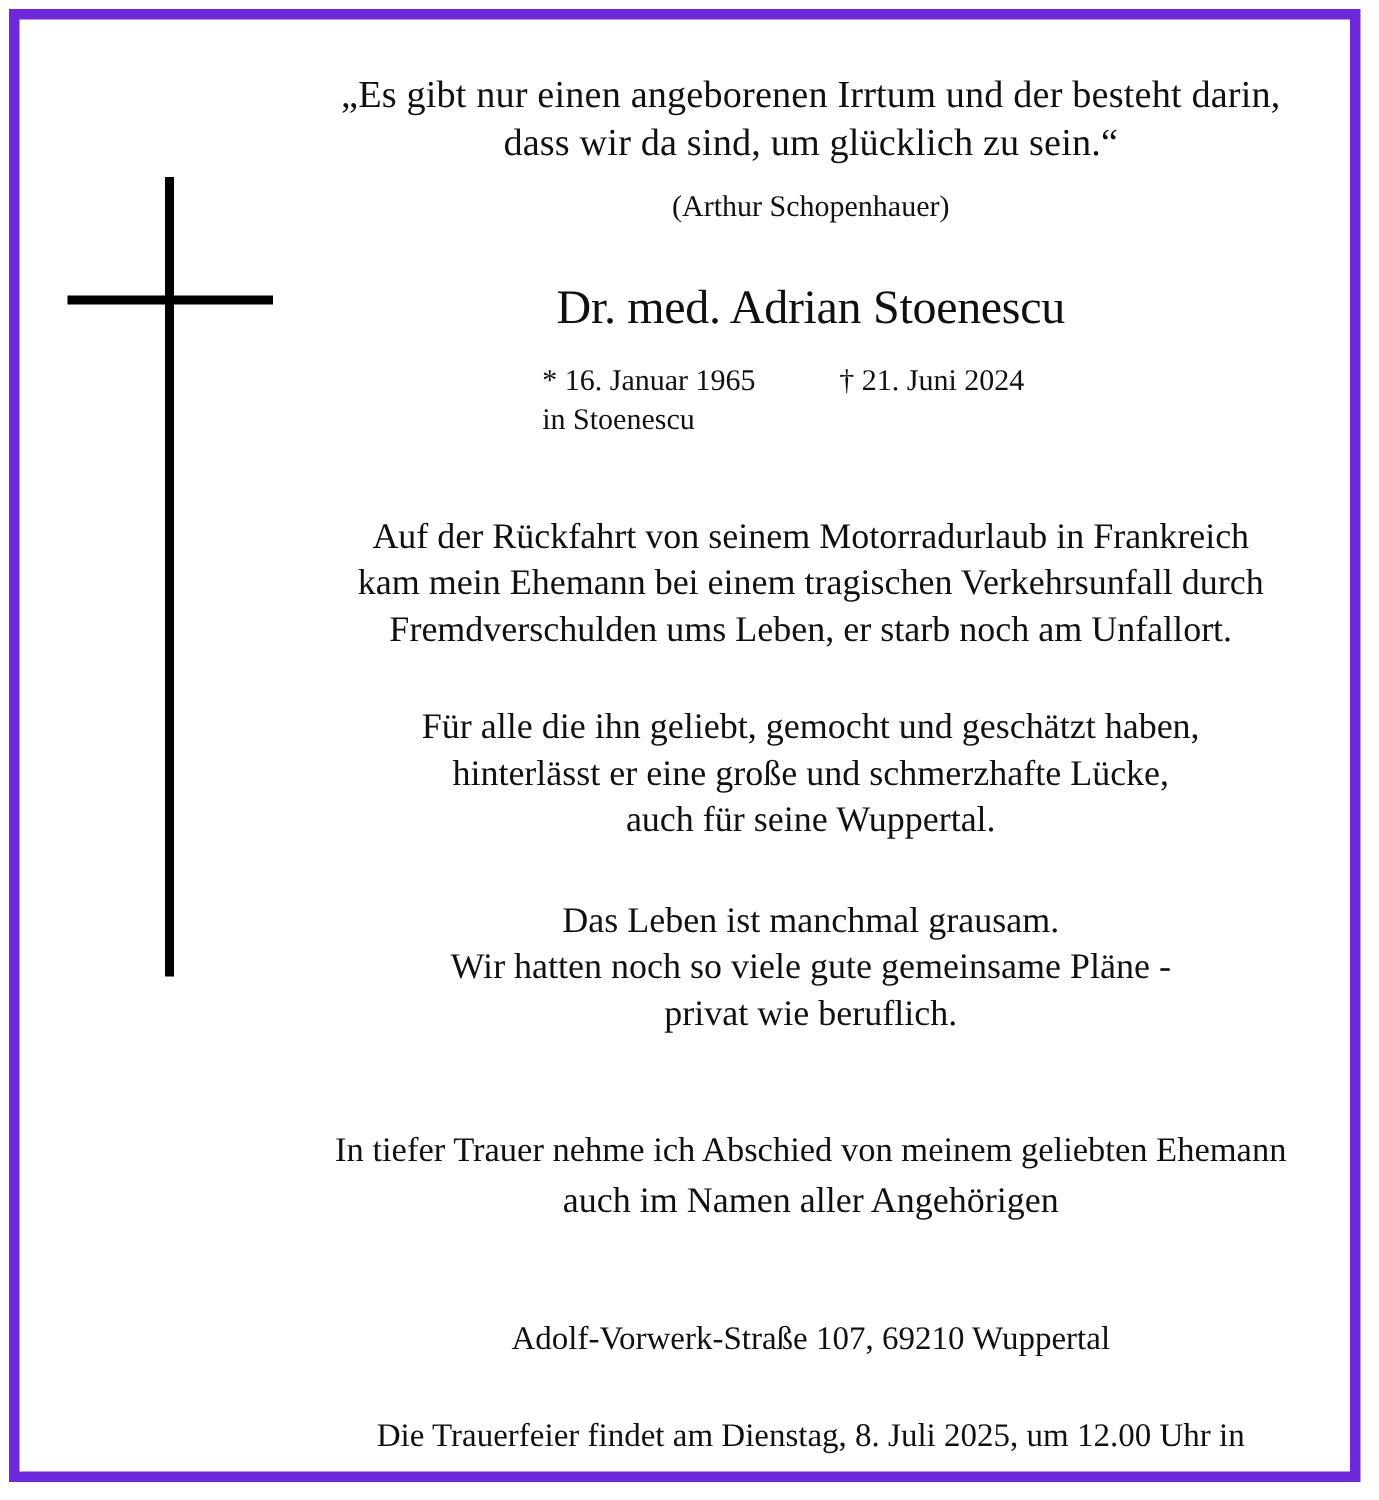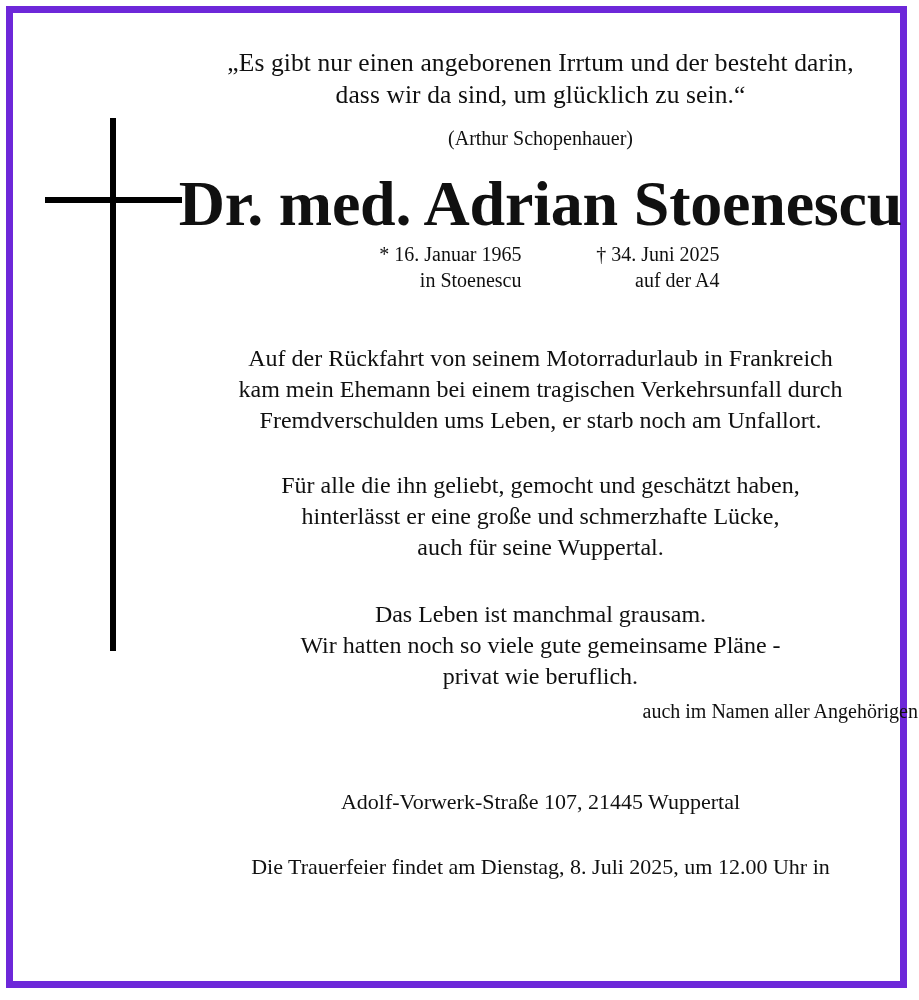--- a/index.html
+++ b/index.html
@@ -71,40 +71,40 @@
   .quote-line { white-space: nowrap; }
 
   .attrib {
     margin-top: 15px;
     font-size: 20px;
     line-height: 25px;
   }
 
   .name {
     margin-top: 25px;
-    font-size: 64px;
-    font-weight: bold;
+    font-size: 32px;
+    font-weight: normal;
     line-height: 56px;
     letter-spacing: -0.2px;
   }
 
   .dates {
     margin-top: 9px;
     font-size: 20px;
     line-height: 26px;
     display: block;
   }
   .dates-row {
     display: flex;
     justify-content: center;
     gap: 38px;
   }
   .dates-col {
     min-width: 160px;
-    text-align: right;
+    text-align: left;
   }
   .dates-col .d1 { display: block; }
   .dates-col .d2 { display: block; }
 
   .para {
     font-size: 24px;
     line-height: 31px;
   }
   .para .ln { display: block; white-space: nowrap; }
 
@@ -119,23 +119,22 @@
     white-space: nowrap;
   }
   .mourn-name {
     margin-top: 20px;
     font-size: 27px;
     font-weight: bold;
     line-height: 34px;
   }
   .mourn-sub {
     margin-top: 4px;
-    font-size: 20px;
+    font-size: 24px;
     line-height: 31px;
-    text-align: right;
   }
 
   .address {
     margin-top: 60px;
     font-size: 22px;
     line-height: 29px;
   }
 
   .funeral {
     margin-top: 36px;
@@ -166,22 +165,21 @@
 
       <div class="blk name">Dr. med. Adrian Stoenescu</div>
 
       <div class="blk dates">
         <div class="dates-row">
           <div class="dates-col">
             <span class="d1">* 16. Januar 1965</span>
             <span class="d2">in Stoenescu</span>
           </div>
           <div class="dates-col">
-            <span class="d1">† 34. Juni 2025</span>
-            <span class="d2">auf der A4</span>
+            <span class="d1">† 21. Juni 2024</span>
           </div>
         </div>
       </div>
 
       <div class="blk para p1">
         <span class="ln">Auf der Rückfahrt von seinem Motorradurlaub in Frankreich</span>
         <span class="ln">kam mein Ehemann bei einem tragischen Verkehrsunfall durch</span>
         <span class="ln">Fremdverschulden ums Leben, er starb noch am Unfallort.</span>
       </div>
 
@@ -190,23 +188,24 @@
         <span class="ln">hinterlässt er eine große und schmerzhafte Lücke,</span>
         <span class="ln">auch für seine Wuppertal.</span>
       </div>
 
       <div class="blk para p3">
         <span class="ln">Das Leben ist manchmal grausam.</span>
         <span class="ln">Wir hatten noch so viele gute gemeinsame Pläne -</span>
         <span class="ln">privat wie beruflich.</span>
       </div>
 
+      <div class="blk mourn-intro">In tiefer Trauer nehme ich Abschied von meinem geliebten Ehemann</div>
       <div class="blk mourn-sub">auch im Namen aller Angehörigen</div>
 
-      <div class="blk address">Adolf-Vorwerk-Straße 107, 21445 Wuppertal</div>
+      <div class="blk address">Adolf-Vorwerk-Straße 107, 69210 Wuppertal</div>
 
       <div class="blk funeral">
         <span class="ln">Die Trauerfeier findet am Dienstag, 8. Juli 2025, um 12.00 Uhr in</span>
 
       </div>
 
     </div>
   </div>
 </div>
 

